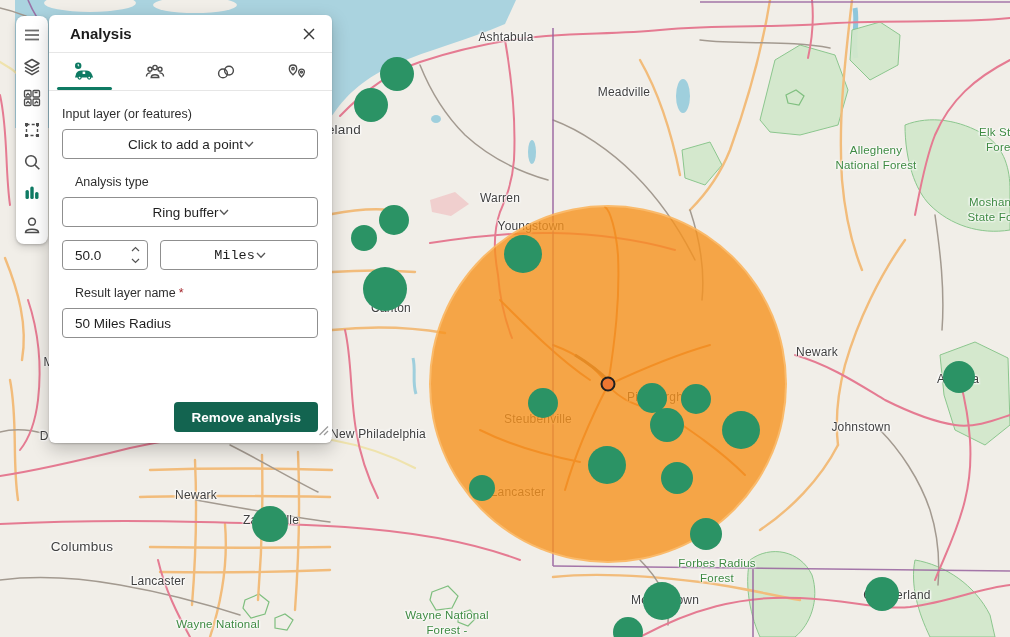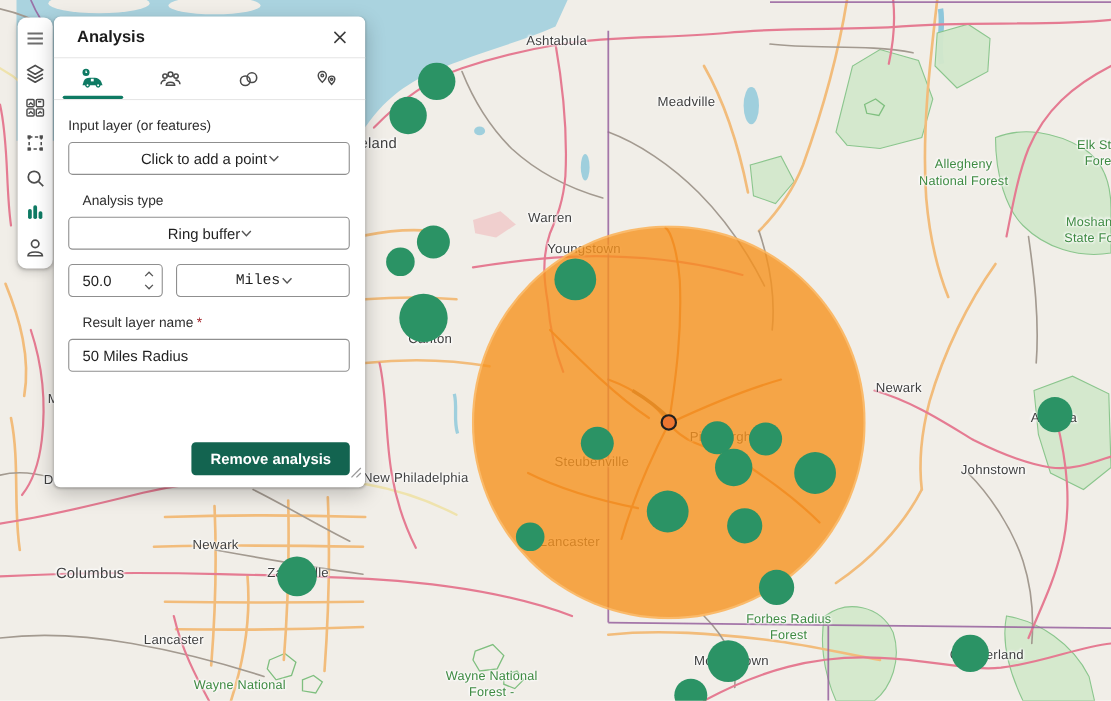--- a/index.html
+++ b/index.html
@@ -187,23 +187,23 @@
         <div class="map-label city" style="left: 624px; top: 93px;">Meadville</div>
         <div class="map-label city-major" style="left: 330px; top: 130px;">Cleveland</div>
         <div class="map-label city" style="left: 500px; top: 199px;">Warren</div>
         <div class="map-label city" style="left: 531px; top: 227px;">Youngstown</div>
         <div class="map-label city" style="left: 391px; top: 309px;">Canton</div>
         <div class="map-label city" style="left: 378px; top: 387px; margin-top: 48px;">New Philadelphia</div>
         <div class="map-label city" style="left: 538px; top: 420px;">Steubenville</div>
         <div class="map-label city" style="left: 518px; top: 493px;">Lancaster</div>
         <div class="map-label city" style="left: 655px; top: 398px;">Pittsburgh</div>
         <div class="map-label city" style="left: 817px; top: 353px;">Newark</div>
-        <div class="map-label city" style="left: 903px; top: 428px; text-align: right;">Johnstown</div>
+        <div class="map-label city" style="left: 861px; top: 428px; text-align: right;">Johnstown</div>
         <div class="map-label city" style="left: 958px; top: 380px;">Altoona</div>
-        <div class="map-label city-major" style="left: 82px; top: 521px;">Columbus</div>
+        <div class="map-label city-major" style="left: 82px; top: 547px;">Columbus</div>
         <div class="map-label city" style="left: 196px; top: 496px;">Newark</div>
         <div class="map-label city" style="left: 271px; top: 521px;">Zanesville</div>
         <div class="map-label city" style="left: 158px; top: 582px;">Lancaster</div>
         <div class="map-label city" style="left: 665px; top: 601px;">Morgantown</div>
         <div class="map-label city" style="left: 897px; top: 596px;">Cumberland</div>
         <div class="map-label city" style="left: 66px; top: 437px;">Delaware</div>
         <div class="map-label city" style="left: 70px; top: 363px;">Mansfield</div>
         <div class="map-label forest" style="left: 876px; top: 158px;">Allegheny
 National Forest</div>
         <div class="map-label forest" style="left: 1003px; top: 140px;">Elk State

